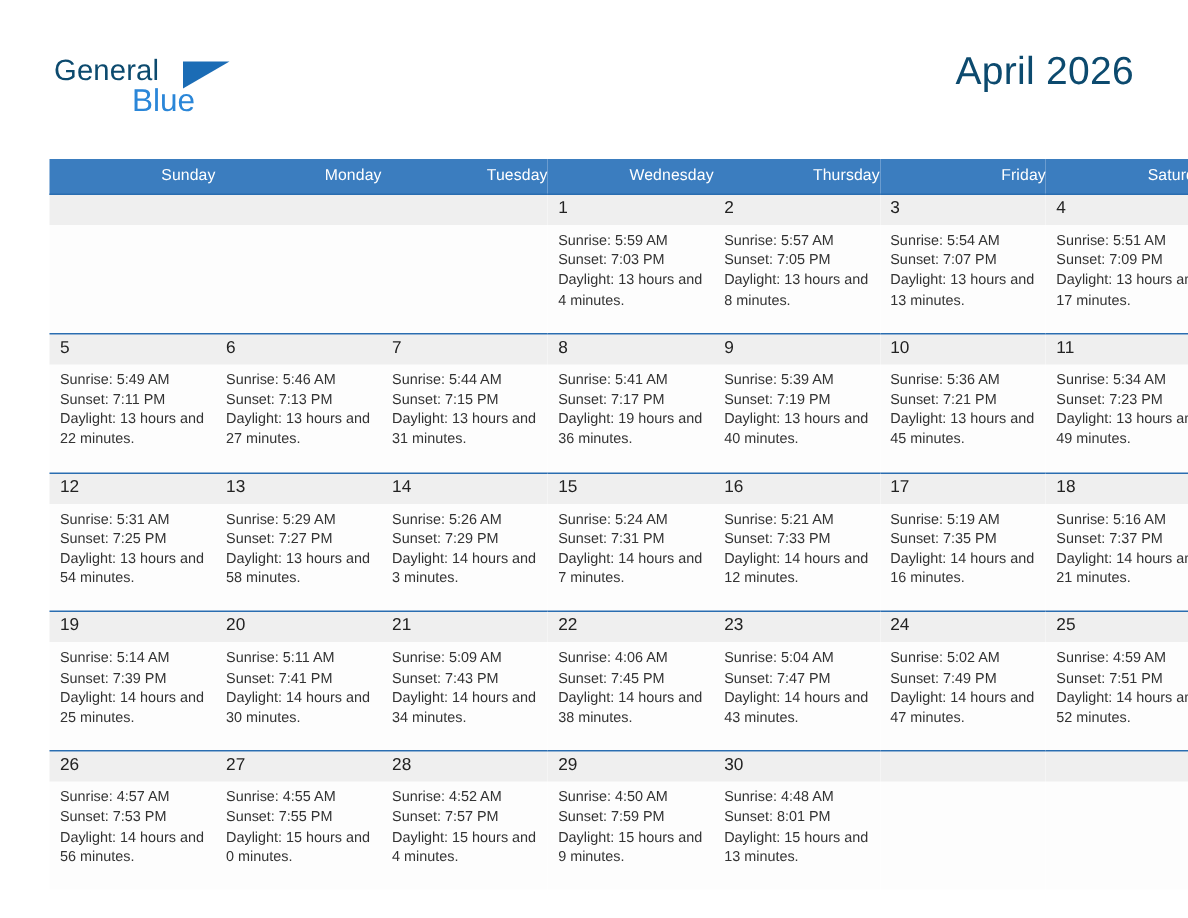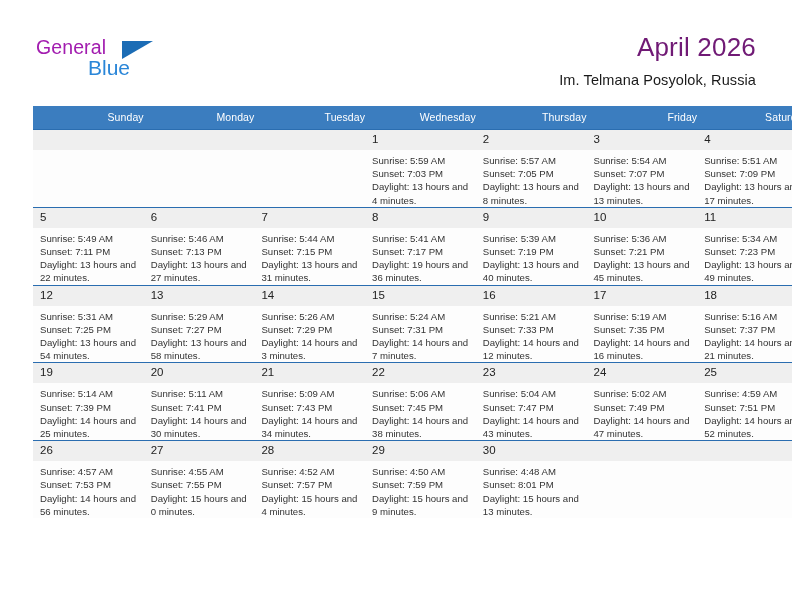--- a/index.html
+++ b/index.html
@@ -35,21 +35,21 @@
     top: 36px;
     width: 140px;
     height: 48px;
   }
   .logo-general {
     position: absolute;
     left: 0;
     top: 0;
     font-size: 19.5px;
     letter-spacing: 0.1px;
-    color: #a21caf;
+    color: #0c4a6e;
     font-family: "Liberation Sans", sans-serif;
   }
   .logo-tri {
     position: absolute;
     left: 86px;
     top: 5px;
     width: 0;
     height: 0;
     border-left: 31px solid #1b6cb5;
     border-bottom: 18px solid transparent;
@@ -63,21 +63,21 @@
     font-family: "Liberation Sans", sans-serif;
   }
   .title-block {
     position: absolute;
     right: 36px;
     top: 32px;
     text-align: right;
   }
   .cal-title {
     font-size: 26px;
-    color: #701a75;
+    color: #0c4a6e;
     line-height: 30px;
     font-weight: normal;
     letter-spacing: 0.2px;
   }
   .cal-location {
     font-size: 14.5px;
     color: #1a1a1a;
     line-height: 20px;
     margin-top: 8px;
     letter-spacing: 0.1px;
@@ -115,21 +115,21 @@
     font-size: 11.5px;
     color: #222222;
     padding: 3px 0 4px 7px;
     line-height: 13px;
     min-height: 13px;
   }
   .daynum.empty {
     color: transparent;
   }
   .info {
-    padding: 4px 5px 0 7px;
+    padding: 4px 5px 15px 7px;
     font-size: 9.6px;
     line-height: 13.2px;
     color: #333333;
   }
   .info div {
     white-space: nowrap;
   }
   .info .dl {
     white-space: normal;
   }
@@ -142,21 +142,20 @@
   <div class="header">
 
     <div class="logo">
       <span class="logo-general">General</span>
       <span class="logo-tri"></span>
       <span class="logo-blue">Blue</span>
     </div>
 
     <div class="title-block">
       <div class="cal-title">April 2026</div>
-      <div class="cal-location">Im. Telmana Posyolok, Russia</div>
     </div>
 
   </div>
 
   <table class="calendar">
     <thead>
       <tr>
         <th>Sunday</th>
         <th>Monday</th>
         <th>Tuesday</th>
@@ -347,21 +346,21 @@
             <span class="daynum">21</span>
             <div class="info">
               <div>Sunrise: 5:09 AM</div>
               <div>Sunset: 7:43 PM</div>
               <div class="dl">Daylight: 14 hours and 34 minutes.</div>
             </div>
           </td>
           <td>
             <span class="daynum">22</span>
             <div class="info">
-              <div>Sunrise: 5:06 AM</div>
+              <div>Sunrise: 4:06 AM</div>
               <div>Sunset: 7:45 PM</div>
               <div class="dl">Daylight: 14 hours and 38 minutes.</div>
             </div>
           </td>
           <td>
             <span class="daynum">23</span>
             <div class="info">
               <div>Sunrise: 5:04 AM</div>
               <div>Sunset: 7:47 PM</div>
               <div class="dl">Daylight: 14 hours and 43 minutes.</div>

